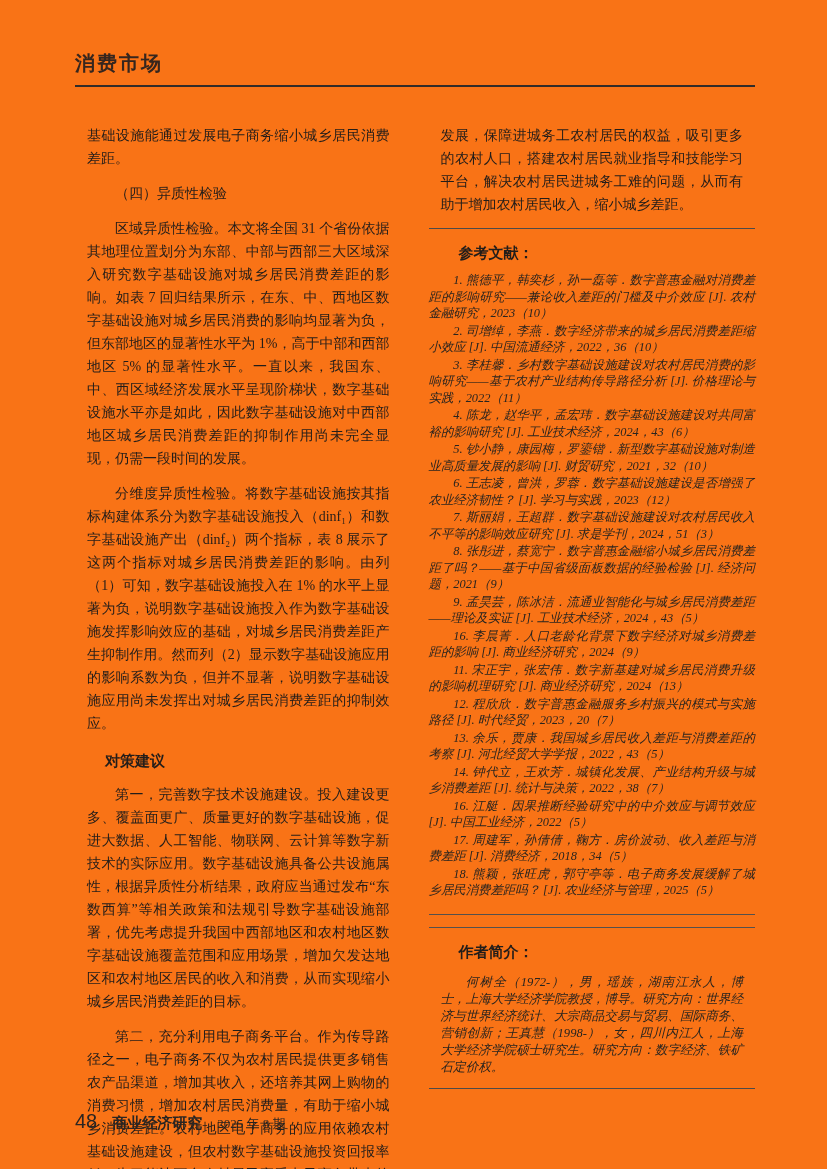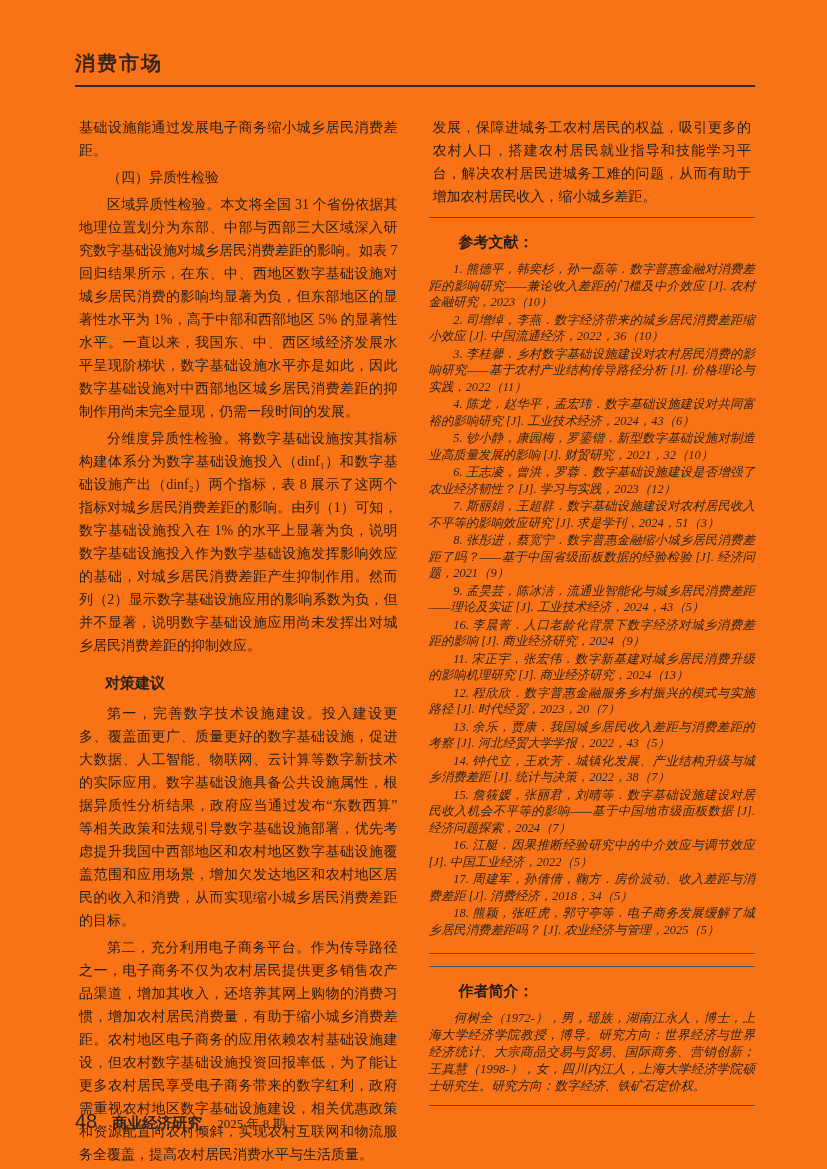--- a/index.html
+++ b/index.html
@@ -24,21 +24,21 @@
   }
   .header-rule{border:0;border-top:2px solid #322c29;margin:8px 0 0 0;}
   
   .columns{display:flex;gap:27px;margin-top:25px;}
   .col{flex:1;min-width:0;}
   
   .body-para{
     font-size:14px;
     line-height:23px;
     text-align:justify;
-    margin:4px;
+    margin:12px;
   }
   .ind{text-indent:2em;}
   .policy-heading{
     font-family:"Liberation Sans","DejaVu Sans",sans-serif;
     font-weight:bold;
     font-size:15px;
     color:#221d1a;
     margin:17px 0 9px 0;
     text-indent:2em;
   }
@@ -66,21 +66,21 @@
     height:12px;
     border-top:1.6px solid #55504d;
     border-bottom:1.6px solid #55504d;
   }
   .bio-para{
     font-size:12.6px;
     line-height:17px;
     text-align:justify;
     text-indent:2em;
     font-style:italic;
-    margin:0;
+    margin:12px;
     color:#29241f;
   }
   .rule-bottom{border:0;border-top:1.6px solid #4e4a48;margin:10px 0 0 0;}
   
   .footer{
     position:absolute;
     left:75px;bottom:36px;
     display:flex;align-items:baseline;gap:15px;
     font-family:"Liberation Sans","DejaVu Sans",sans-serif;
     color:#2a2522;
@@ -126,21 +126,20 @@
         <p>5. 钞小静，康园梅，罗鎏锴．新型数字基础设施对制造业高质量发展的影响 [J]. 财贸研究，2021，32（10）</p>
         <p>6. 王志凌，曾洪，罗蓉．数字基础设施建设是否增强了农业经济韧性？ [J]. 学习与实践，2023（12）</p>
         <p>7. 斯丽娟，王超群．数字基础设施建设对农村居民收入不平等的影响效应研究 [J]. 求是学刊，2024，51（3）</p>
         <p>8. 张彤进，蔡宽宁．数字普惠金融缩小城乡居民消费差距了吗？——基于中国省级面板数据的经验检验 [J]. 经济问题，2021（9）</p>
         <p>9. 孟昊芸，陈冰洁．流通业智能化与城乡居民消费差距——理论及实证 [J]. 工业技术经济，2024，43（5）</p>
         <p>16. 李晨菁．人口老龄化背景下数字经济对城乡消费差距的影响 [J]. 商业经济研究，2024（9）</p>
         <p>11. 宋正宇，张宏伟．数字新基建对城乡居民消费升级的影响机理研究 [J]. 商业经济研究，2024（13）</p>
         <p>12. 程欣欣．数字普惠金融服务乡村振兴的模式与实施路径 [J]. 时代经贸，2023，20（7）</p>
         <p>13. 余乐，贾康．我国城乡居民收入差距与消费差距的考察 [J]. 河北经贸大学学报，2022，43（5）</p>
         <p>14. 钟代立，王欢芳．城镇化发展、产业结构升级与城乡消费差距 [J]. 统计与决策，2022，38（7）</p>
-        <p>15. 詹筱媛，张丽君，刘晴等．数字基础设施建设对居民收入机会不平等的影响——基于中国地市级面板数据 [J]. 经济问题探索，2024（7）</p>
         <p>16. 江艇．因果推断经验研究中的中介效应与调节效应 [J]. 中国工业经济，2022（5）</p>
         <p>17. 周建军，孙倩倩，鞠方．房价波动、收入差距与消费差距 [J]. 消费经济，2018，34（5）</p>
         <p>18. 熊颖，张旺虎，郭守亭等．电子商务发展缓解了城乡居民消费差距吗？ [J]. 农业经济与管理，2025（5）</p>
       </div>
 
       <div class="double-rule"></div>
       <h3 class="block-heading">作者简介：</h3>
       <p class="bio-para">何树全（1972-），男，瑶族，湖南江永人，博士，上海大学经济学院教授，博导。研究方向：世界经济与世界经济统计、大宗商品交易与贸易、国际商务、营销创新；王真慧（1998-），女，四川内江人，上海大学经济学院硕士研究生。研究方向：数字经济、铁矿石定价权。</p>
       <hr class="rule-bottom">
     </section>

